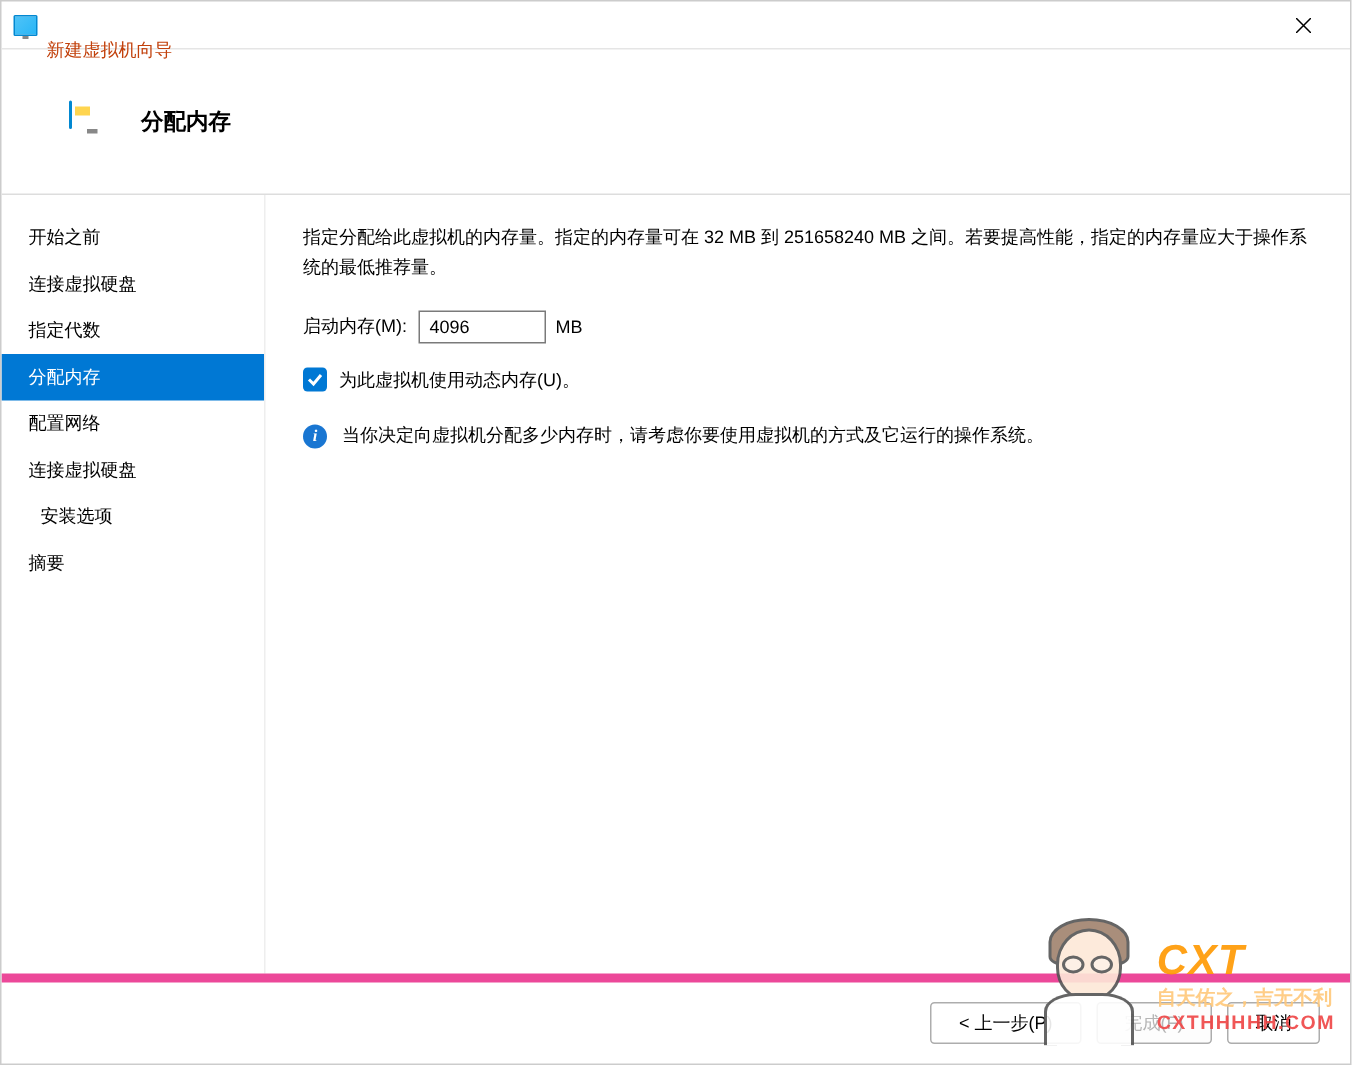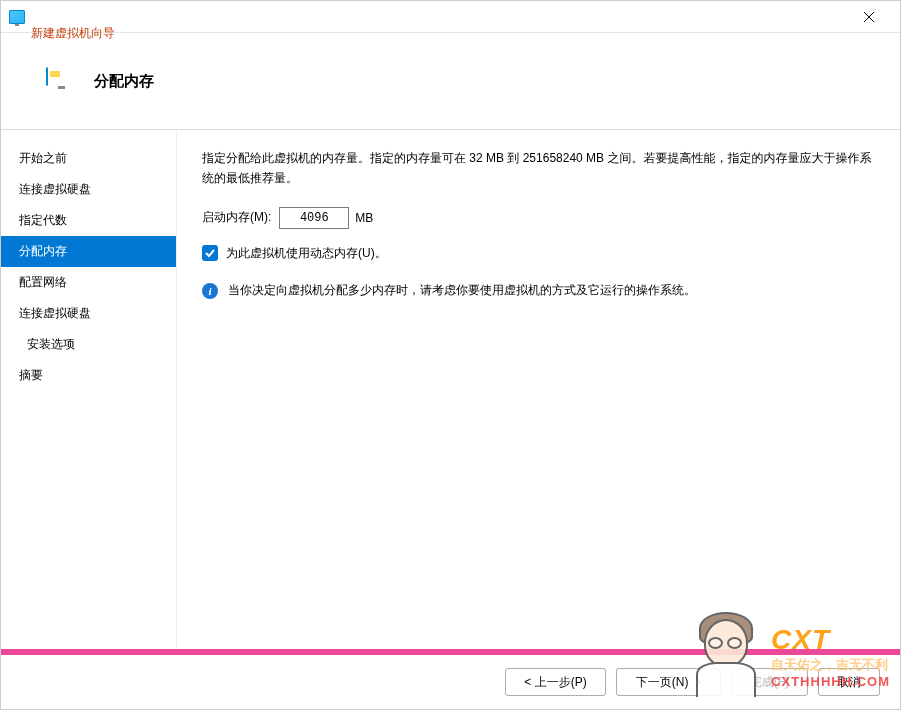--- a/index.html
+++ b/index.html
@@ -144,27 +144,27 @@
     }
     .memory-row {
       display: flex;
       align-items: center;
       margin-bottom: 16px;
     }
     .memory-label {
       margin-right: 8px;
     }
     .memory-input {
-      width: 70px;
+      width: 85px;
       height: 22px;
       border: 1px solid #7a7a7a;
-      text-align: center;
+      text-align: left;
       padding: 0 6px;
       font-size: 12px;
-      font-family: Liberation Mono, monospace;
+      font-family: Liberation Sans, sans-serif;
     }
     .memory-unit {
       margin-left: 6px;
     }
     .checkbox-row {
       display: flex;
       align-items: flex-start;
       margin-bottom: 20px;
     }
     .checkbox {
@@ -374,26 +374,20 @@
 
     <div class="info-row">
       <span class="info-icon">i</span>
       <span>当你决定向虚拟机分配多少内存时，请考虑你要使用虚拟机的方式及它运行的操作系统。</span>
     </div>
   </div>
 </div>
 
 <div class="footer">
   <button class="btn">&lt; 上一步(P)</button>
-  <button class="btn btn-next">
-    <span>下一页(N)</span>
-    <svg width="6" height="8" viewBox="0 0 6 8">
-        <path d="M1 0 L5 4 L1 8" stroke="#000" stroke-width="1" fill="none"></path>
-      </svg>
-  </button>
   <button class="btn" disabled="">完成(F)</button>
   <button class="btn">取消</button>
 </div>
 
 <div class="watermark">
   <div class="avatar">
     <div class="avatar-hair"></div>
     <div class="avatar-head"></div>
     <div class="avatar-glasses">
         <span></span>

